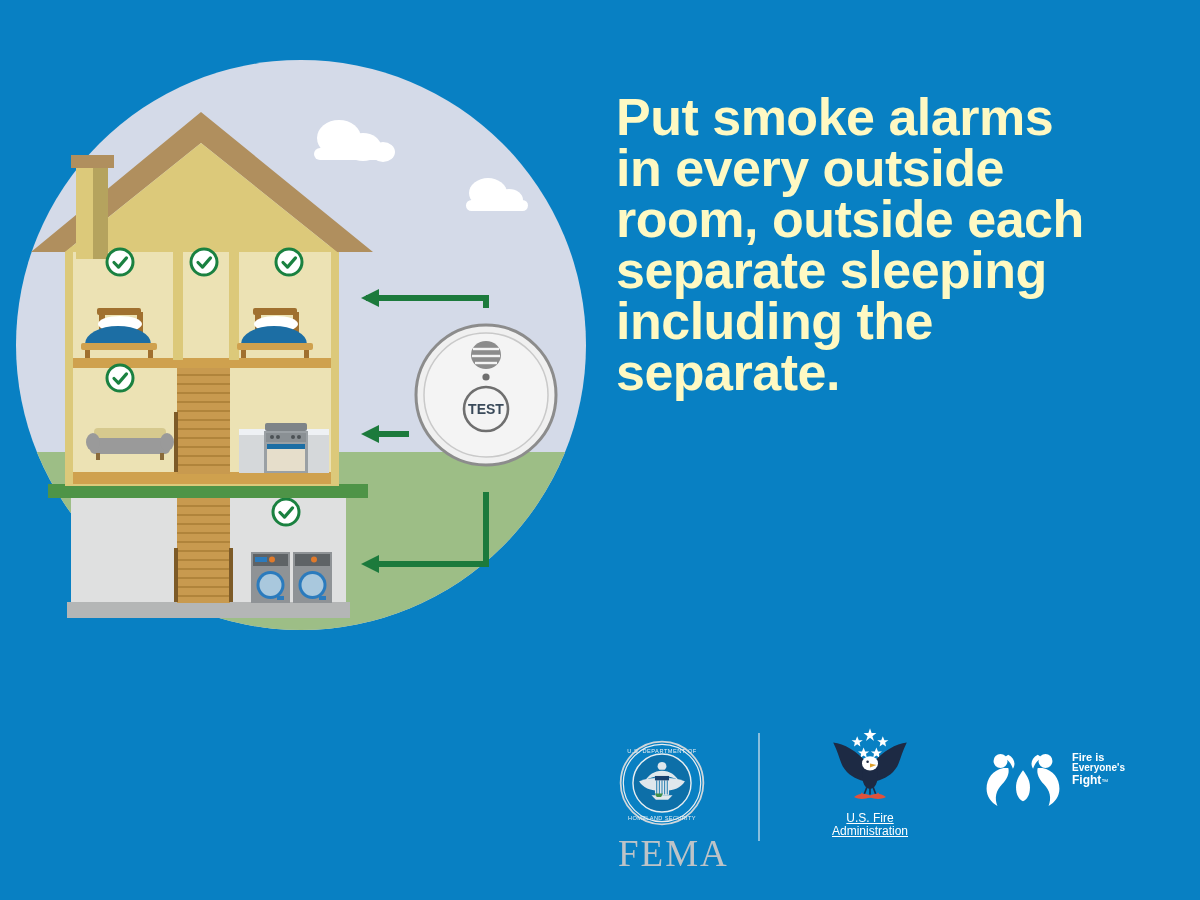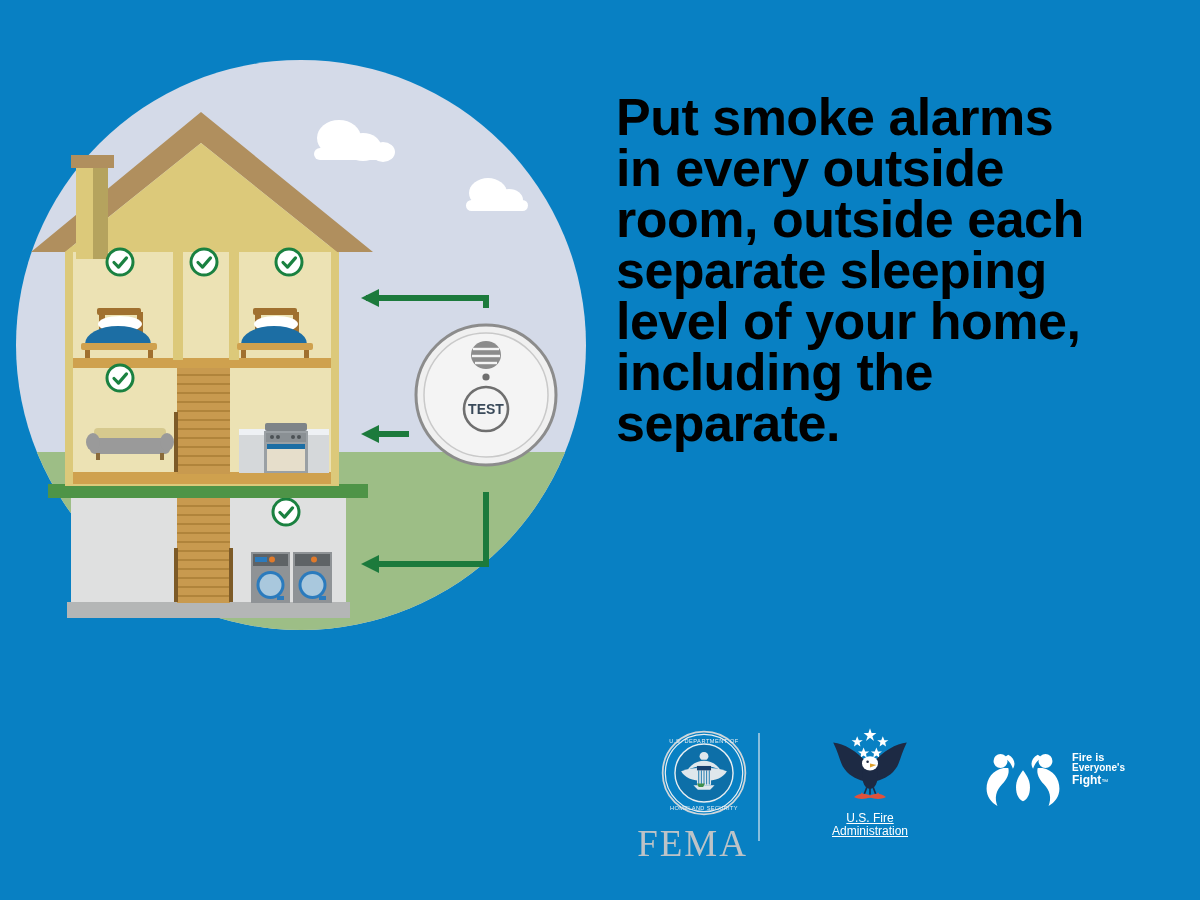--- a/index.html
+++ b/index.html
@@ -10,34 +10,34 @@
     position:relative;
   }
   #stage{position:absolute;inset:0;width:1200px;height:900px;}
 
   
   #illustration{position:absolute;left:1px;top:40px;width:600px;height:620px;}
 
   
   #headline{
     position:absolute;left:616px;top:92px;width:540px;
-    color:#000000;
+    color:#fef9c3;
     font-weight:bold;
     font-size:52px;
     line-height:0.98;
     letter-spacing:-0.5px;
     font-stretch:condensed;
   }
   #headline .ln{display:block;white-space:nowrap;}
 
   
   #footer{position:absolute;left:600px;top:725px;width:580px;height:145px;}
   .logo-block{position:absolute;}
 
-  #fema-logo{left:18px;top:4px;width:130px;text-align:right;}
+  #fema-logo{left:18px;top:14px;width:130px;text-align:left;}
   #fema-wordmark{
     font-family:"Liberation Serif", serif;
     color:#bdc3c7;font-size:37px;letter-spacing:2px;line-height:1;
     margin-top:4px;
   }
   #divider{
     position:absolute;left:158px;top:8px;width:2px;height:108px;
     background:#9fc9e2;opacity:.85;
   }
   #usfa-logo{left:190px;top:0px;width:160px;text-align:center;}
@@ -284,21 +284,20 @@
         <text x="485" y="374" text-anchor="middle" font-family="Liberation Sans, sans-serif" font-size="14" font-weight="bold" fill="#3a4a5a">TEST</text>
       </g>
     </svg>
   </div>
 
   <div id="headline">
     <span class="ln">Put smoke alarms</span>
     <span class="ln">in every outside</span>
     <span class="ln">room, outside each</span>
     <span class="ln">separate sleeping</span>
-    <span class="ln">level of your home,</span>
     <span class="ln">including the</span>
     <span class="ln">separate.</span>
   </div>
 
   <div id="footer">
 
     <div class="logo-block" id="fema-logo">
       <svg width="88" height="88" viewBox="0 0 100 100">
         <circle cx="50" cy="50" r="47" fill="#0880c3" stroke="#cfd6da" stroke-width="2"></circle>
         <circle cx="50" cy="50" r="44" fill="none" stroke="#e8eef1" stroke-width="1.4"></circle>

